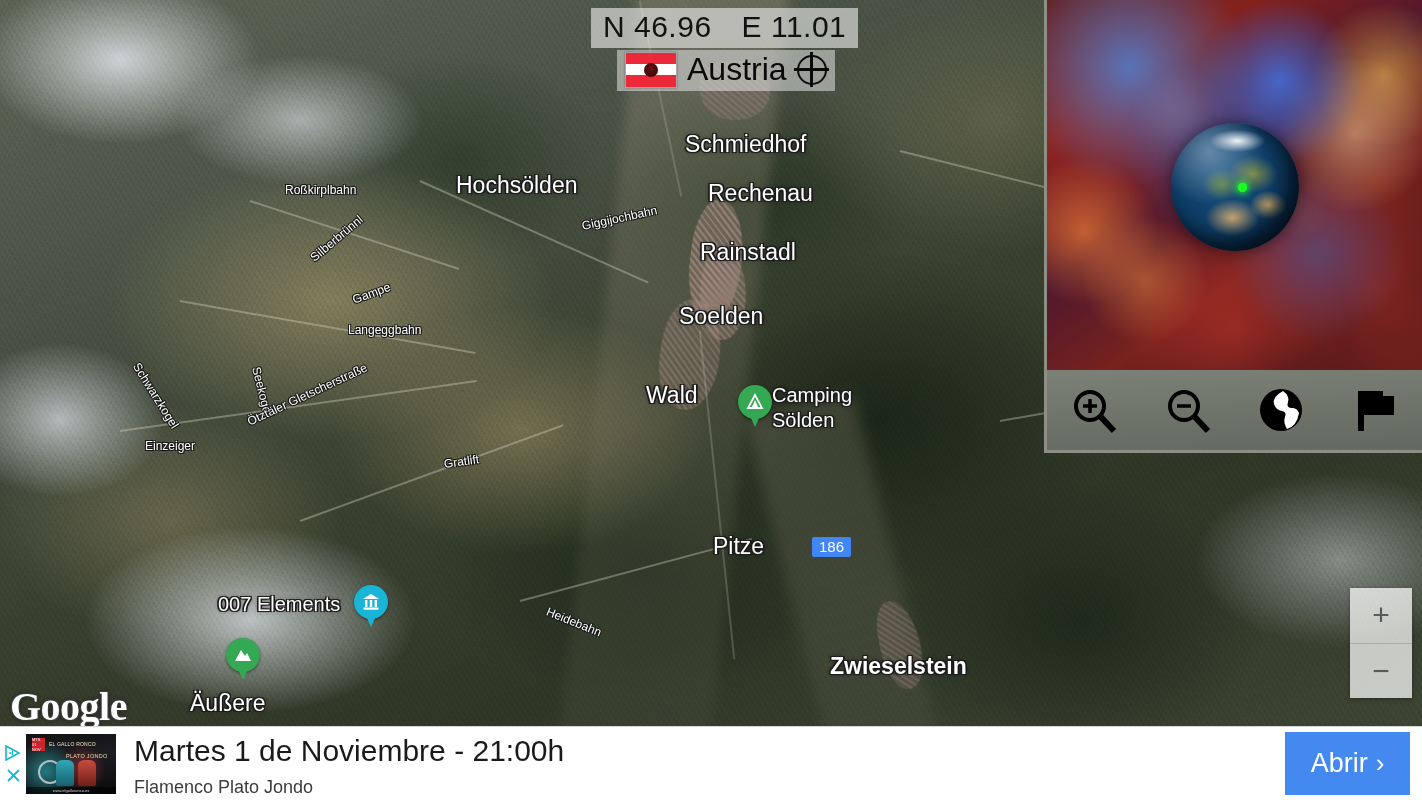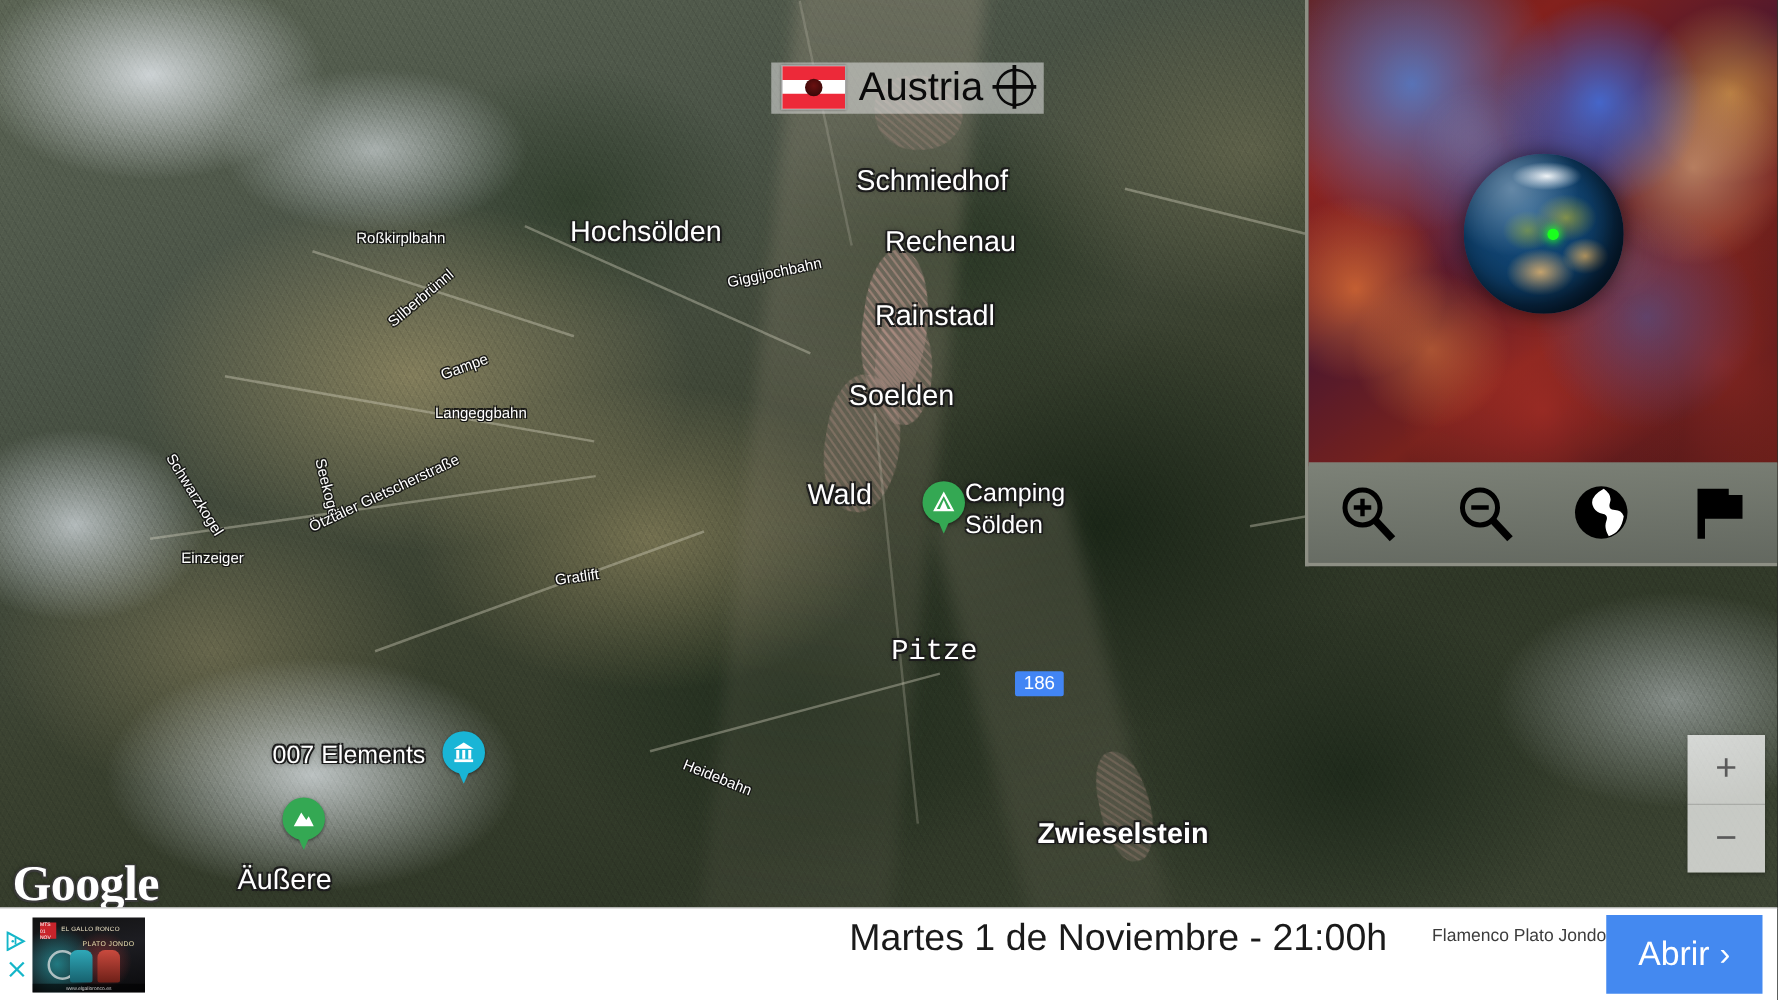--- a/index.html
+++ b/index.html
@@ -277,23 +277,23 @@
     background: linear-gradient(180deg, #2fa8b8, #17616e);
     border-radius: 6px 6px 2px 2px;
   }
   #ad-thumb .t-fig1 { left: 30px; }
   #ad-thumb .t-fig2 { left: 52px; background: linear-gradient(180deg, #c94a3e, #6e2018); }
   #ad-thumb .t-foot {
     position: absolute; left: 0; bottom: 0; width: 100%; height: 7px;
     background: rgba(0,0,0,.55); font-size: 4px; color: #cfcfcf;
     display: flex; align-items: center; justify-content: center;
   }
-  #ad-text { flex: 1; padding: 6px 0 0 18px; display: flex; justify-content: flex-end; }
+  #ad-text { flex: 1; padding: 6px 0 0 18px; display: flex; flex-direction: column; justify-content: space-between; }
   #ad-title { font-size: 30px; color: #1a1a1a; line-height: 36px; }
-  #ad-sub { font-size: 14px; color: #3c3c3c; line-height: 26px; margin-top: 2px; margin-left: 36px; }
+  #ad-sub { font-size: 18px; color: #3c3c3c; line-height: 26px; margin-top: 2px; }
   #ad-cta {
     flex: 0 0 125px; margin: 5px 12px 5px 0; background: #4489f0;
     color: #fff; font-size: 27px;
     display: flex; align-items: center; justify-content: center; gap: 8px;
     cursor: pointer;
   }
   #ad-cta .chev { font-size: 26px; font-weight: 300; }
 </style>
 </head>
 <body>
@@ -321,21 +321,21 @@
     <div class="trail" style="left:1000px;top:420px;width:320px;transform:rotate(-10deg);"></div>
     <div class="trail" style="left:640px;top:0px;width:200px;transform:rotate(78deg);opacity:.55;"></div>
     <div class="trail" style="left:700px;top:330px;width:330px;transform:rotate(84deg);opacity:.6;"></div>
 
     <div id="places-layer">
         <div class="lbl town-md" style="left: 685px; top: 131px;">Schmiedhof</div>
         <div class="lbl town-md" style="left: 708px; top: 180px;">Rechenau</div>
         <div class="lbl town-md" style="left: 700px; top: 239px;">Rainstadl</div>
         <div class="lbl town-md" style="left: 679px; top: 303px;">Soelden</div>
         <div class="lbl town-md" style="left: 646px; top: 370px; margin-top: 12px;">Wald</div>
-        <div class="lbl town-md" style="left: 713px; top: 508px; font-family: Liberation Mono, monospace;">Pitze</div>
+        <div class="lbl town-md" style="left: 713px; top: 533px;">Pitze</div>
         <div class="lbl town-md" style="left: 830px; top: 653px; font-weight: bold;">Zwieselstein</div>
         <div class="lbl town-md" style="left: 456px; top: 172px;">Hochsölden</div>
         <div class="lbl town-md" style="left: 190px; top: 690px;">Äußere</div>
       </div>
 
     <div id="features-layer">
         <div class="lbl feat" style="left: 285px; top: 183px; transform: rotate(0deg); transform-origin: left center;">Roßkirplbahn</div>
         <div class="lbl feat" style="left: 582px; top: 219px; transform: rotate(-12deg); transform-origin: left center;">Giggijochbahn</div>
         <div class="lbl feat" style="left: 312px; top: 252px; transform: rotate(-40deg); transform-origin: left center;">Silberbrünnl</div>
         <div class="lbl feat" style="left: 353px; top: 293px; transform: rotate(-20deg); transform-origin: left center;">Gampe</div>
@@ -386,20 +386,24 @@
 
     <div id="google-logo">Google</div>
 
 
     <div id="zoom-ctrl">
       <div class="zb">+</div>
       <div class="zb">−</div>
     </div>
   </div>
 
+  <div id="coord-bar">
+    <span>N 46.96</span>
+    <span>E 11.01</span>
+  </div>
 
   <div id="country-bar">
     <div id="country-flag">
       <div class="stripe-top"></div>
       <div class="stripe-bot"></div>
       <div class="crest"></div>
     </div>
     <span id="country-name">Austria</span>
     <div id="country-plus"></div>
   </div>

